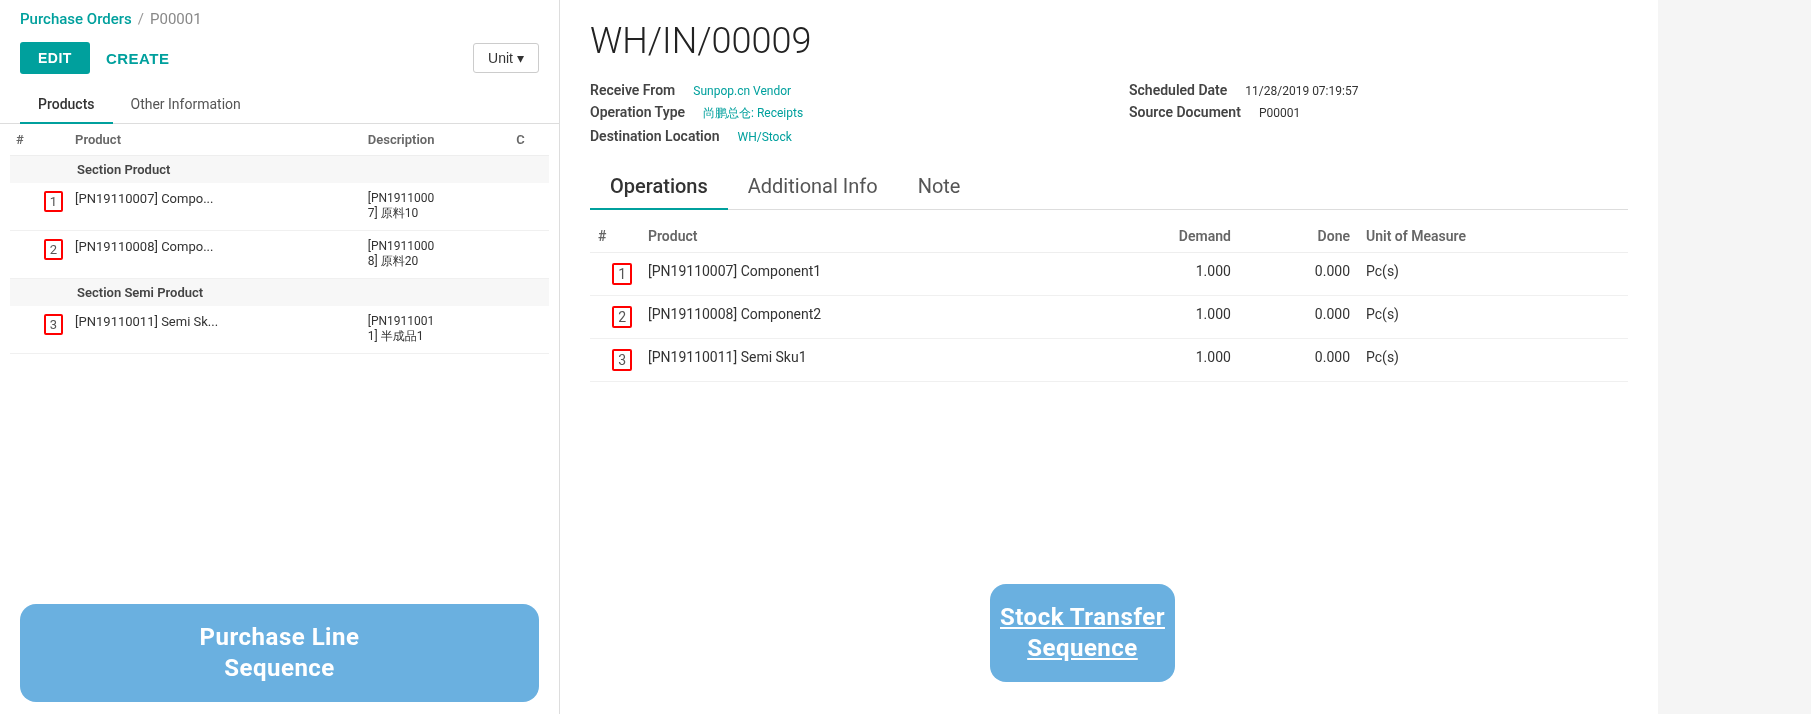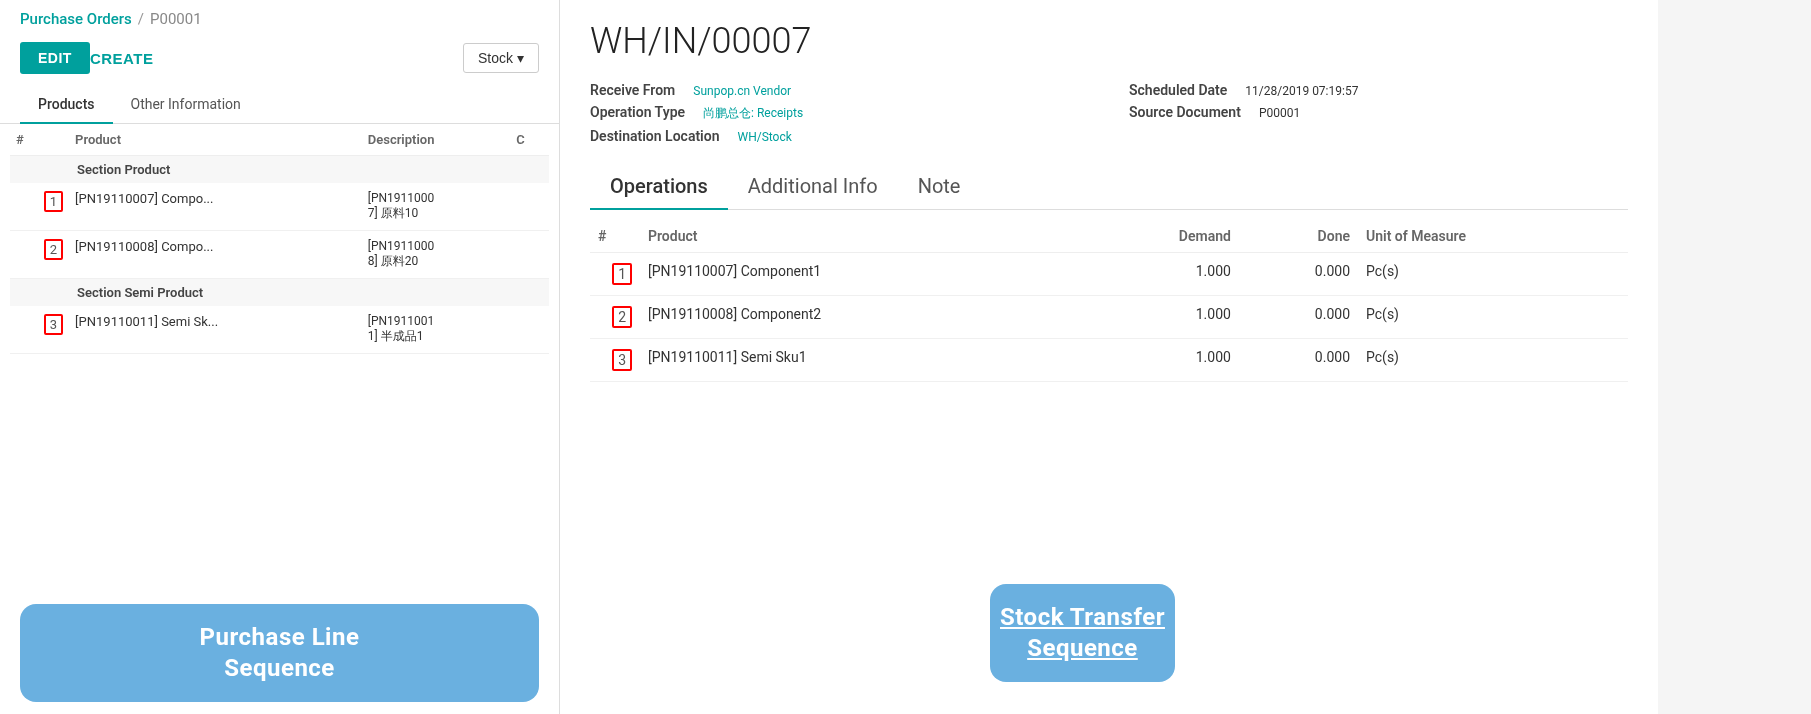--- a/index.html
+++ b/index.html
@@ -40,20 +40,21 @@
       font-size: 15px;
     }
     .breadcrumb-current {
       color: #888;
       font-size: 15px;
     }
     .action-bar {
       padding: 8px 20px 12px;
       display: flex;
       align-items: center;
+      gap: 16px;
     }
     .btn-edit {
       background: #00a09d;
       color: #fff;
       border: none;
       padding: 8px 18px;
       font-size: 14px;
       font-weight: 600;
       border-radius: 3px;
       cursor: pointer;
@@ -260,21 +261,21 @@
   <div class="left-panel">
     <div class="breadcrumb-bar">
       <span class="breadcrumb-link">Purchase Orders</span>
       <span class="breadcrumb-sep">/</span>
       <span class="breadcrumb-current">P00001</span>
     </div>
     <div class="action-bar">
       <button class="btn-edit">EDIT</button>
       <button class="btn-create">CREATE</button>
       <button class="btn-print">
-        <span>Stock</span>
+        <span>Unit</span>
         <span>▾</span>
       </button>
     </div>
     <div class="tabs-left">
       <div class="tab-left active">
         <span>Products</span>
       </div>
       <div class="tab-left">
         <span>Other Information</span>
       </div>
@@ -333,21 +334,21 @@
         </tbody>
       </table>
 
     </div>
     <div class="label-banner">
       Purchase Line<br>Sequence
     </div>
   </div>
 
   <div class="right-panel">
-    <h1 class="wh-title">WH/IN/00007</h1>
+    <h1 class="wh-title">WH/IN/00009</h1>
     <div class="info-grid">
 
       <div>
         <div class="info-row">
           <span class="info-label">Receive From</span>
           <span class="info-value">Sunpop.cn Vendor</span>
         </div>
         <div class="info-row" style="margin-top:6px;">
           <span class="info-label">Operation Type</span>
           <span class="info-value">尚鹏总仓: Receipts</span>

